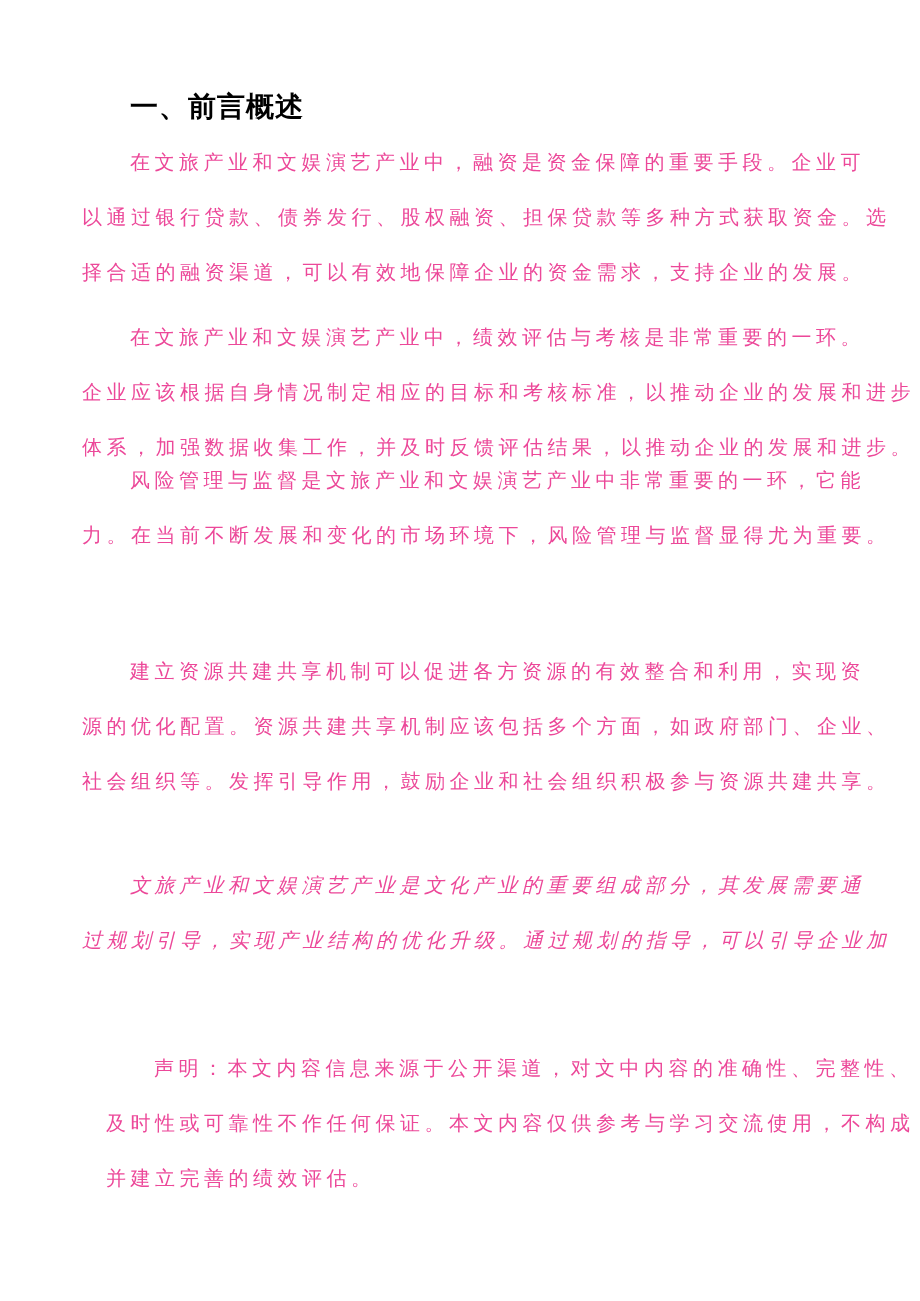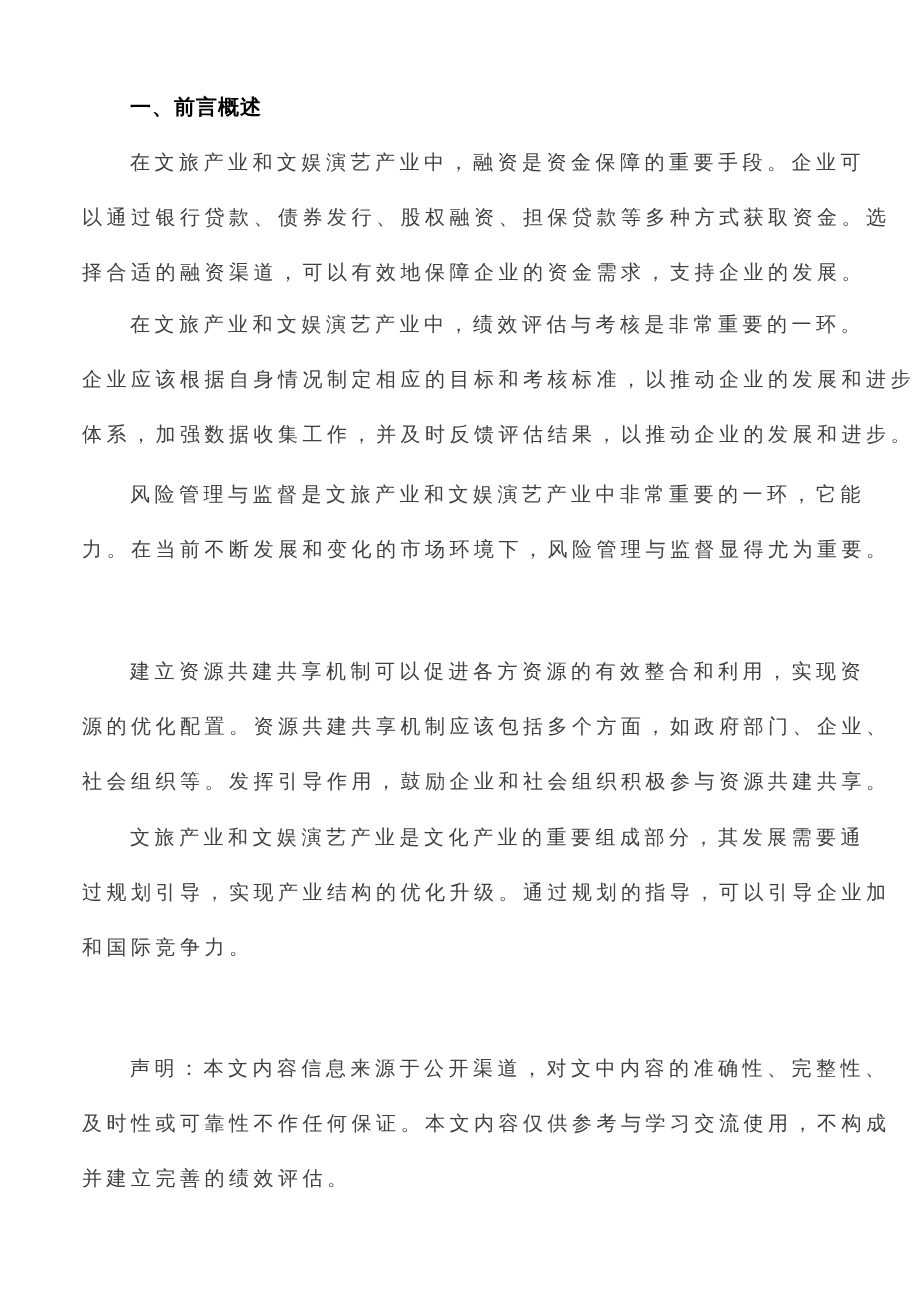--- a/index.html
+++ b/index.html
@@ -18,39 +18,39 @@
     .page {
       position: absolute;
       left: 82px;
       top: 0;
       width: 764px;
     }
     .heading {
       position: absolute;
       left: 48px;
       top: 92px;
-      font-size: 21px;
+      font-size: 28px;
       font-weight: bold;
       letter-spacing: 1px;
       line-height: 30px;
       color: #000000;
       white-space: nowrap;
       margin: 0;
     }
     .para {
       position: absolute;
       left: 0;
       width: 764px;
       margin: 0;
       font-size: 20px;
       line-height: 55px;
       letter-spacing: 4.5px;
       text-align: justify;
       text-align-last: left;
-      color: #404040;
+      color: #ec4899;
     }
     .line {
       display: block;
       white-space: nowrap;
       height: 55px;
       text-align-last: justify;
       text-align: justify;
     }
     .line.indent {
       padding-left: 48px;
@@ -64,41 +64,40 @@
 
 <div class="page">
   <h1 class="heading">一、前言概述</h1>
 
   <div class="para" style="top:135px;">
     <span class="line indent">在文旅产业和文娱演艺产业中，融资是资金保障的重要手段。企业可</span>
     <span class="line">以通过银行贷款、债券发行、股权融资、担保贷款等多种方式获取资金。选</span>
     <span class="line last">择合适的融资渠道，可以有效地保障企业的资金需求，支持企业的发展。</span>
   </div>
 
-  <div class="para" style="top:298px;font-family:Liberation Mono, monospace;">
+  <div class="para" style="top:310px;">
     <span class="line indent">在文旅产业和文娱演艺产业中，绩效评估与考核是非常重要的一环。</span>
     <span class="line">企业应该根据自身情况制定相应的目标和考核标准，以推动企业的发展和进步</span>
     <span class="line last">体系，加强数据收集工作，并及时反馈评估结果，以推动企业的发展和进步。</span>
   </div>
 
-  <div class="para" style="top:467px;">
+  <div class="para" style="top:453px;">
     <span class="line indent">风险管理与监督是文旅产业和文娱演艺产业中非常重要的一环，它能</span>
     <span class="line last">力。在当前不断发展和变化的市场环境下，风险管理与监督显得尤为重要。</span>
   </div>
 
   <div class="para" style="top:645px;font-family:Liberation Mono, monospace;">
     <span class="line indent">建立资源共建共享机制可以促进各方资源的有效整合和利用，实现资</span>
     <span class="line">源的优化配置。资源共建共享机制应该包括多个方面，如政府部门、企业、</span>
     <span class="line last">社会组织等。发挥引导作用，鼓励企业和社会组织积极参与资源共建共享。</span>
   </div>
 
-  <div class="para" style="top:810px;">
+  <div class="para" style="top:858px;font-style:italic;">
     <span class="line indent">文旅产业和文娱演艺产业是文化产业的重要组成部分，其发展需要通</span>
     <span class="line">过规划引导，实现产业结构的优化升级。通过规划的指导，可以引导企业加</span>
-    <span class="line last">和国际竞争力。</span>
   </div>
 
-  <div class="para" style="top:1041px;">
+  <div class="para" style="top:1041px;margin-left:24px;">
     <span class="line indent">声明：本文内容信息来源于公开渠道，对文中内容的准确性、完整性、</span>
     <span class="line">及时性或可靠性不作任何保证。本文内容仅供参考与学习交流使用，不构成</span>
     <span class="line last">并建立完善的绩效评估。</span>
   </div>
 </div>
 
 </body></html>

